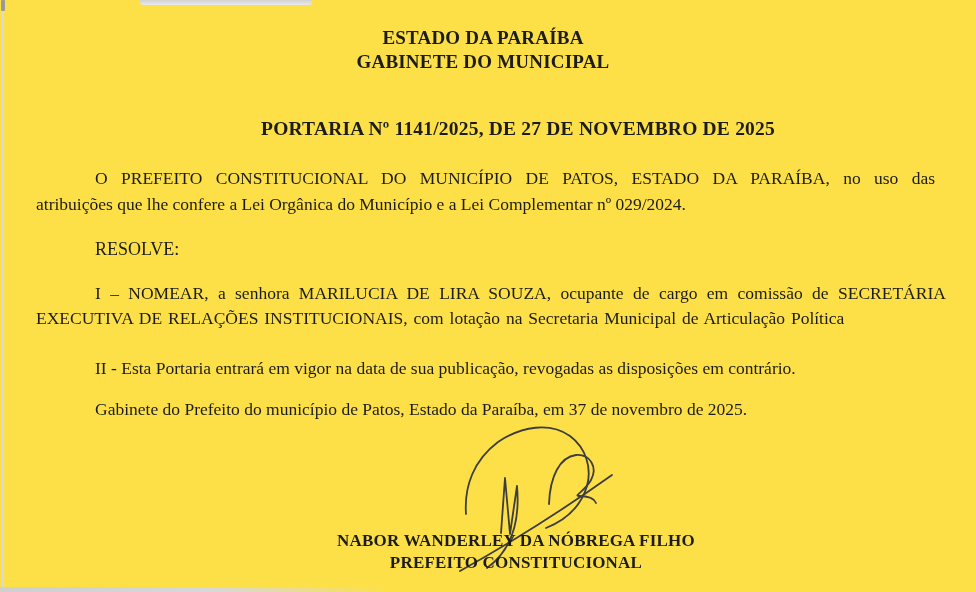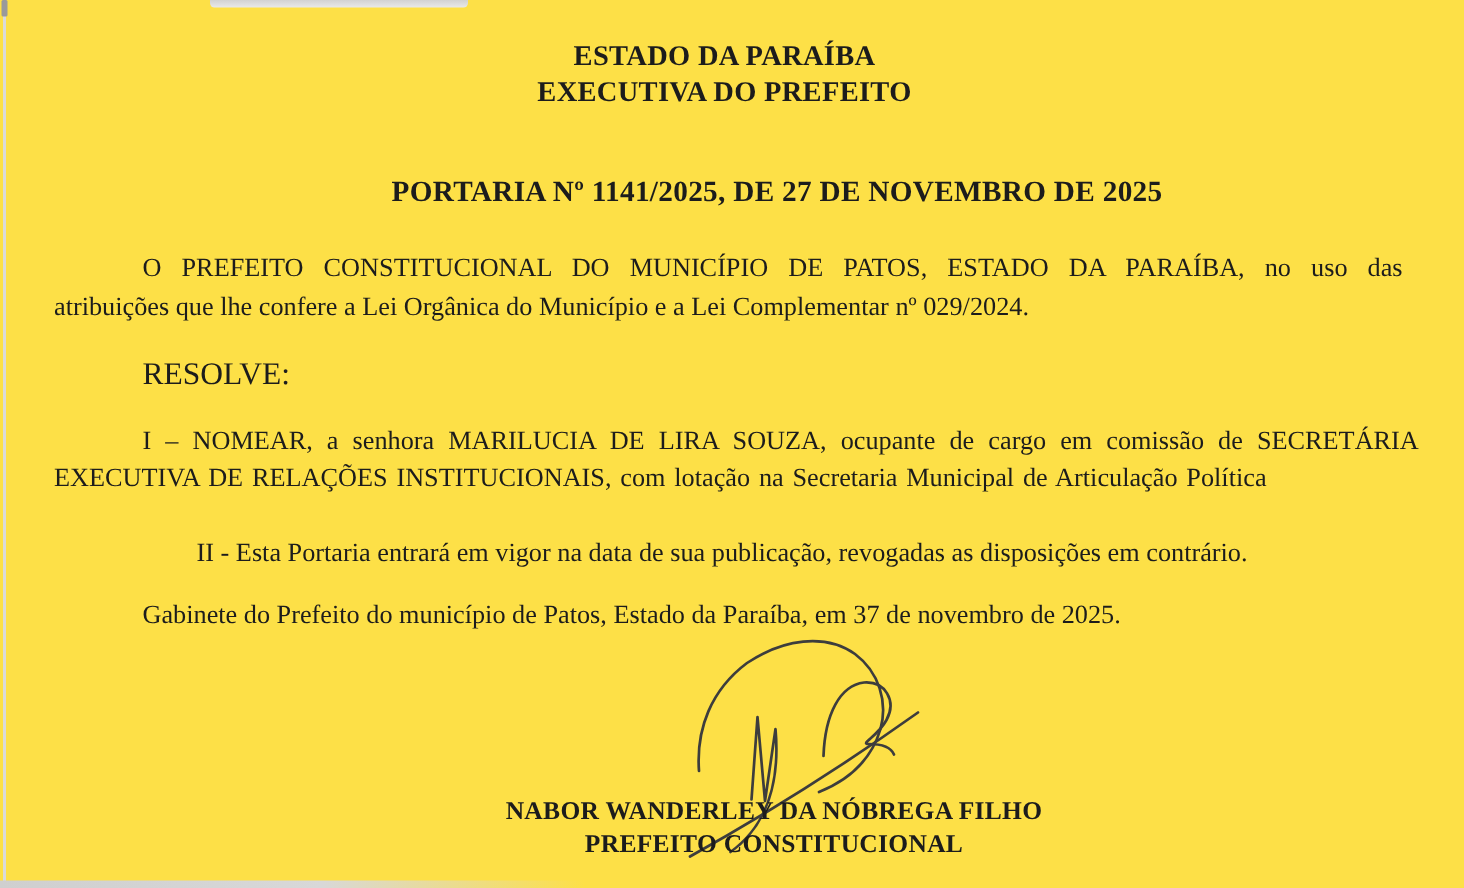--- a/index.html
+++ b/index.html
@@ -20,25 +20,25 @@
   }
   
   .portaria-title{
     position:absolute;top:117px;left:0;width:1036px;
     text-align:center;font-weight:bold;font-size:19.5px;line-height:24px;
     letter-spacing:0.2px;
   }
   
   .preamble{position:absolute;top:165px;left:36px;width:1020px;font-size:17.5px;line-height:26px;}
   .preamble .l1{padding-left:59px;word-spacing:9px;}
-  .resolve{position:absolute;top:236px;left:95px;font-size:21px;line-height:26px;}
+  .resolve{position:absolute;top:236px;left:95px;font-size:18px;line-height:26px;}
   .article-1{position:absolute;top:281px;left:36px;width:1020px;font-size:17.5px;line-height:25px;}
   .article-1 .l1{padding-left:59px;word-spacing:5px;}
   .article-1 .l2{word-spacing:1.5px;}
-  .article-2{position:absolute;top:355px;left:95px;font-size:17.5px;line-height:26px;margin-left:36px;}
+  .article-2{position:absolute;top:355px;left:95px;font-size:17.5px;line-height:26px;}
   .closing{position:absolute;top:396px;left:95px;font-size:17.5px;line-height:26px;}
   
   .sig-block{
     position:absolute;top:530px;left:0;width:1032px;
     text-align:center;font-weight:bold;font-size:17px;line-height:21.5px;
     letter-spacing:0.2px;
   }
   .sig-svg{position:absolute;left:430px;top:424px;width:200px;height:150px;}
   
   .edge-left{position:absolute;left:2px;top:0;width:2px;height:592px;background:#dadada;}
@@ -53,21 +53,21 @@
 
 <div class="page">
 
   <div class="edge-left"></div>
   <div class="edge-left-tick"></div>
   <div class="smudge-top"></div>
   <div class="smudge-bottom"></div>
 
   <div class="letterhead">
     <div class="line">ESTADO DA PARAÍBA</div>
-    <div class="line">EXECUTIVA DO PREFEITO</div>
+    <div class="line">GABINETE DO MUNICIPAL</div>
   </div>
 
   <div class="portaria-title line">PORTARIA Nº 1141/2025, DE 27 DE NOVEMBRO DE 2025</div>
 
   <div class="preamble">
     <div class="line l1">O PREFEITO CONSTITUCIONAL DO MUNICÍPIO DE PATOS, ESTADO DA PARAÍBA, no uso das</div>
     <div class="line l2">atribuições que lhe confere a Lei Orgânica do Município e a Lei Complementar nº 029/2024.</div>
   </div>
 
   <div class="resolve line">RESOLVE:</div>

